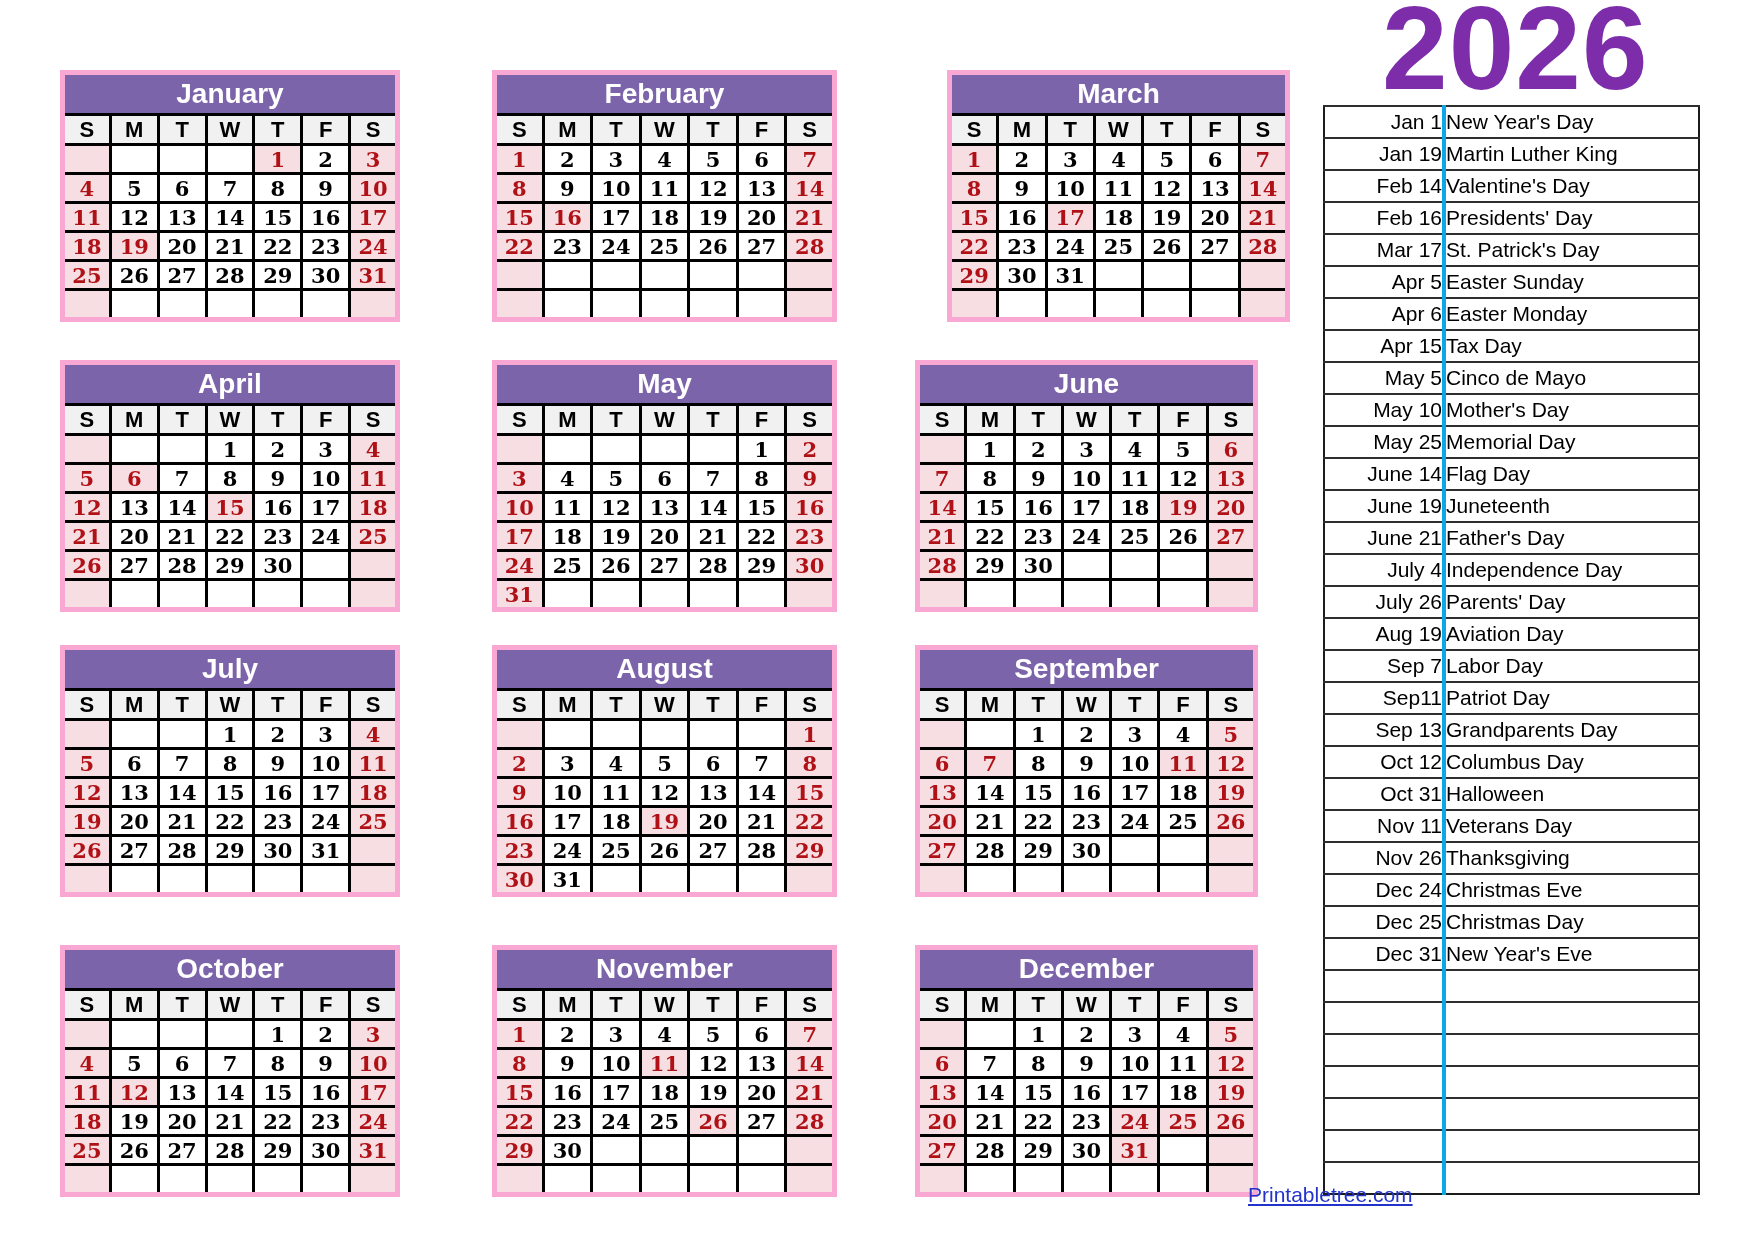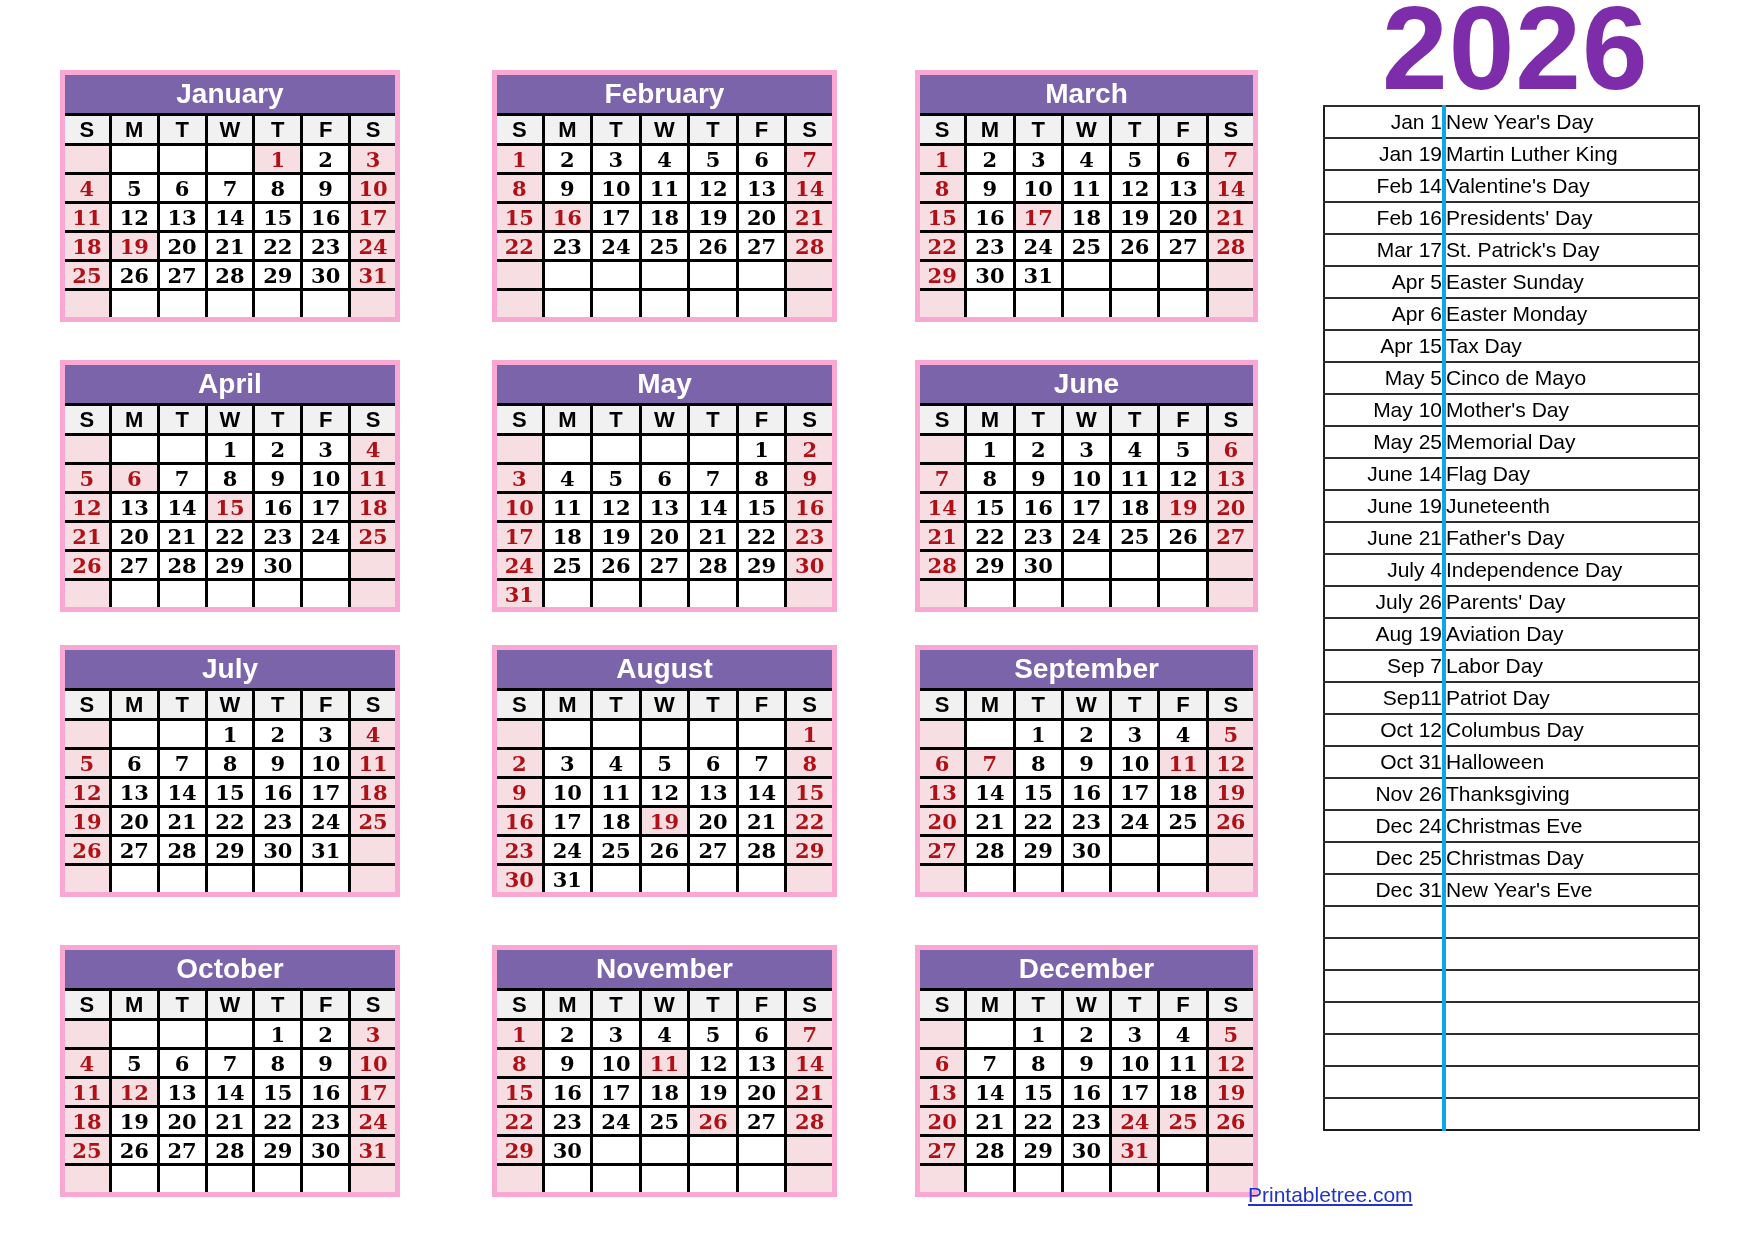--- a/index.html
+++ b/index.html
@@ -187,21 +187,21 @@
             <td class="day we"></td>
             <td class="day"></td>
             <td class="day"></td>
             <td class="day"></td>
             <td class="day"></td>
             <td class="day"></td>
             <td class="day we"></td>
           </tr>
         </tbody>
       </table>
-      <table class="month" style="grid-area: 1 / 5;">
+      <table class="month" style="grid-area: 1 / 5; margin-left: 32px;">
         <thead>
           <tr>
             <th class="mtitle" colspan="7">March</th>
           </tr>
           <tr>
             <th class="dow">S</th>
             <th class="dow">M</th>
             <th class="dow">T</th>
             <th class="dow">W</th>
             <th class="dow">T</th>
@@ -989,28 +989,36 @@
           </tr>
           <tr>
             <td class="hdate">Sep 7</td>
             <td class="hname">Labor Day</td>
           </tr>
           <tr>
             <td class="hdate">Sep11</td>
             <td class="hname">Patriot Day</td>
           </tr>
           <tr>
+            <td class="hdate">Sep 13</td>
+            <td class="hname">Grandparents Day</td>
+          </tr>
+          <tr>
             <td class="hdate">Oct 12</td>
             <td class="hname">Columbus Day</td>
           </tr>
           <tr>
             <td class="hdate">Oct 31</td>
             <td class="hname">Halloween</td>
           </tr>
           <tr>
+            <td class="hdate">Nov 11</td>
+            <td class="hname">Veterans Day</td>
+          </tr>
+          <tr>
             <td class="hdate">Nov 26</td>
             <td class="hname">Thanksgiving</td>
           </tr>
           <tr>
             <td class="hdate">Dec 24</td>
             <td class="hname">Christmas Eve</td>
           </tr>
           <tr>
             <td class="hdate">Dec 25</td>
             <td class="hname">Christmas Day</td>

